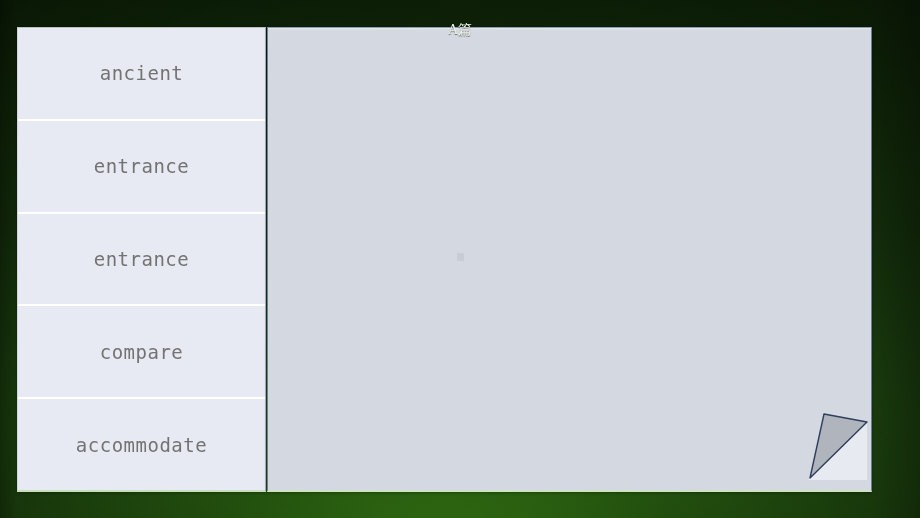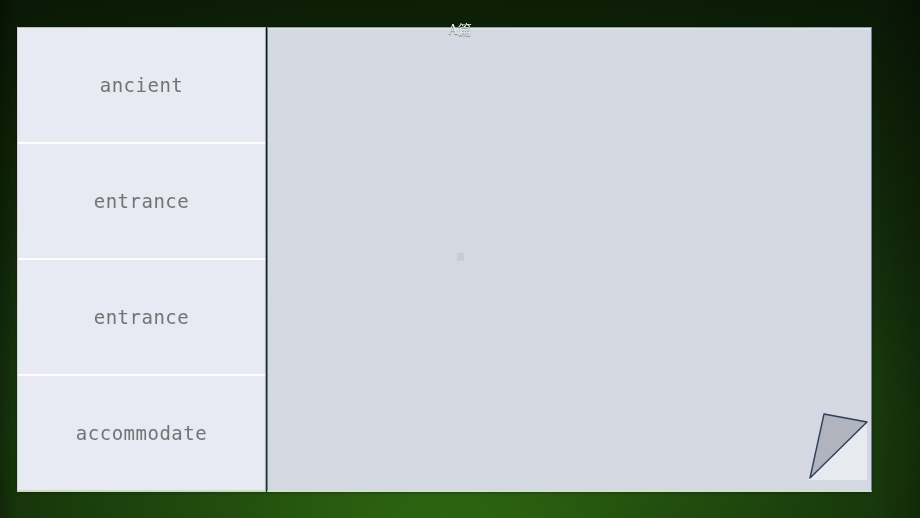--- a/index.html
+++ b/index.html
@@ -171,20 +171,23 @@
     <div class="word-row">
       <span>ancient</span>
     </div>
     <div class="word-row">
       <span>entrance</span>
     </div>
     <div class="word-row">
       <span>entrance</span>
     </div>
     <div class="word-row">
+      <span>compare</span>
+    </div>
+    <div class="word-row">
       <span>accommodate</span>
     </div>
   </div>
 
   <div class="content-panel">
     <div class="content-marker"></div>
 
     <div class="page-curl">
       <svg width="90" height="90" viewBox="0 0 90 90" xmlns="http://www.w3.org/2000/svg">
 

